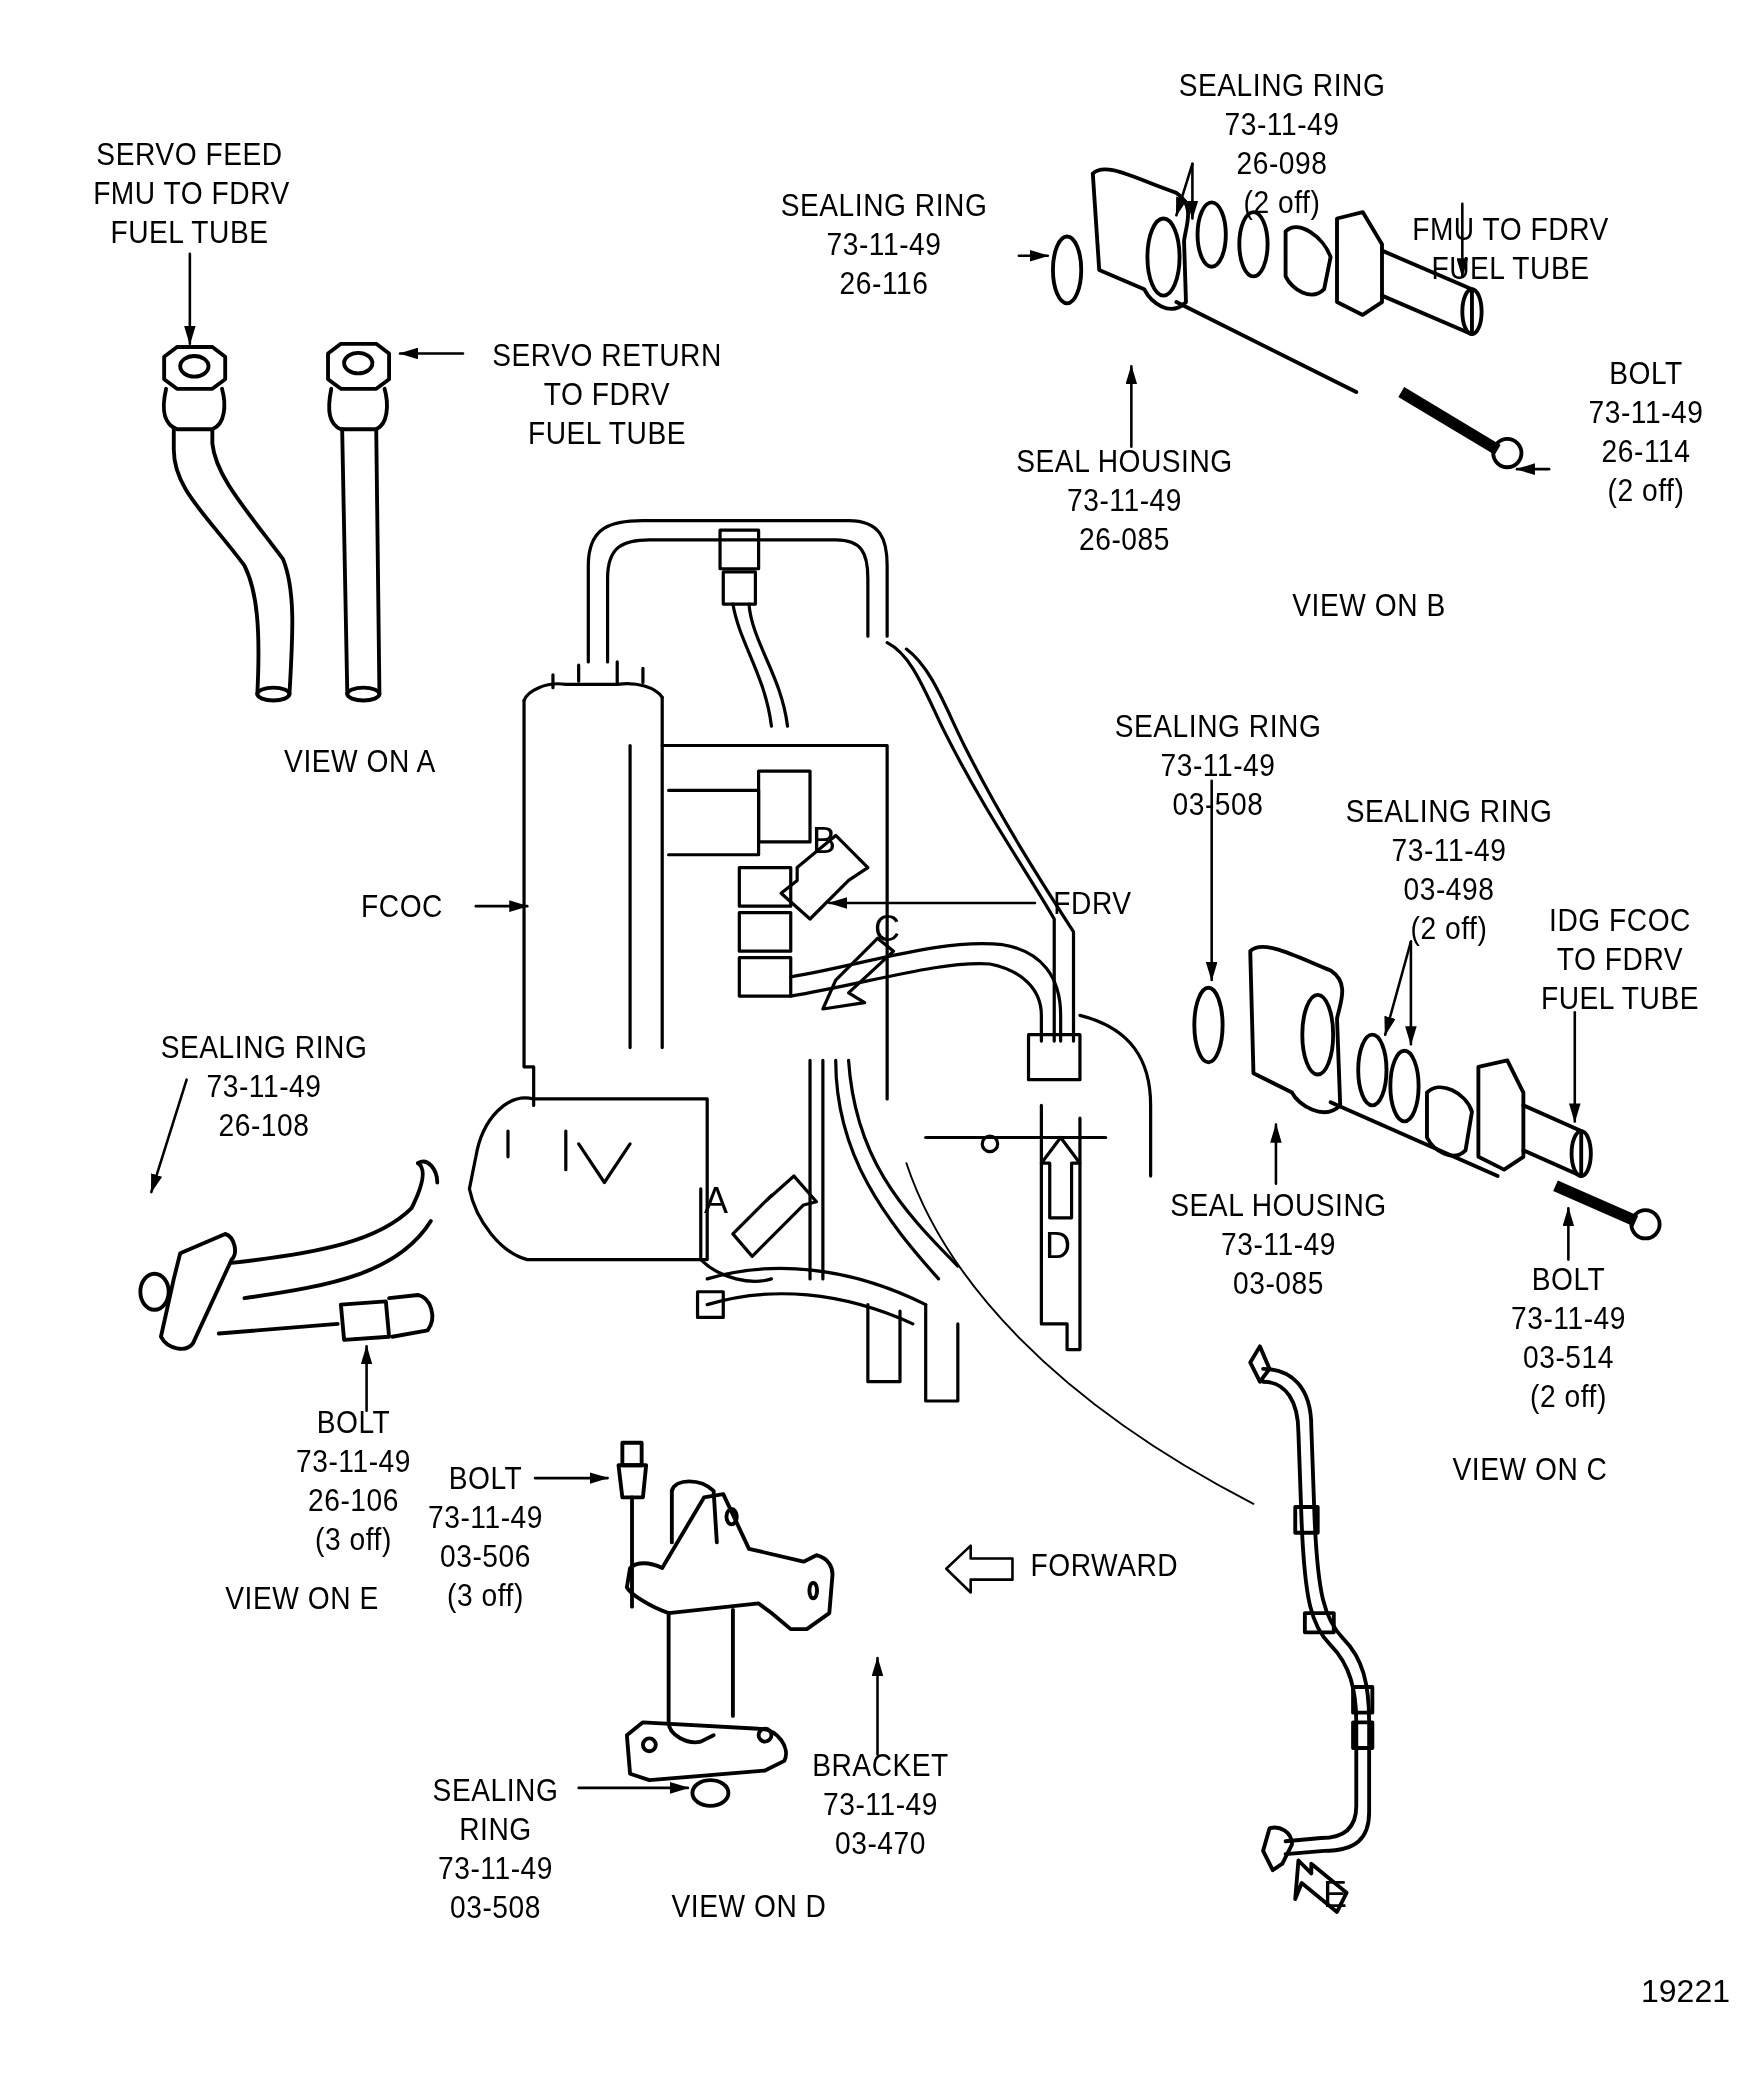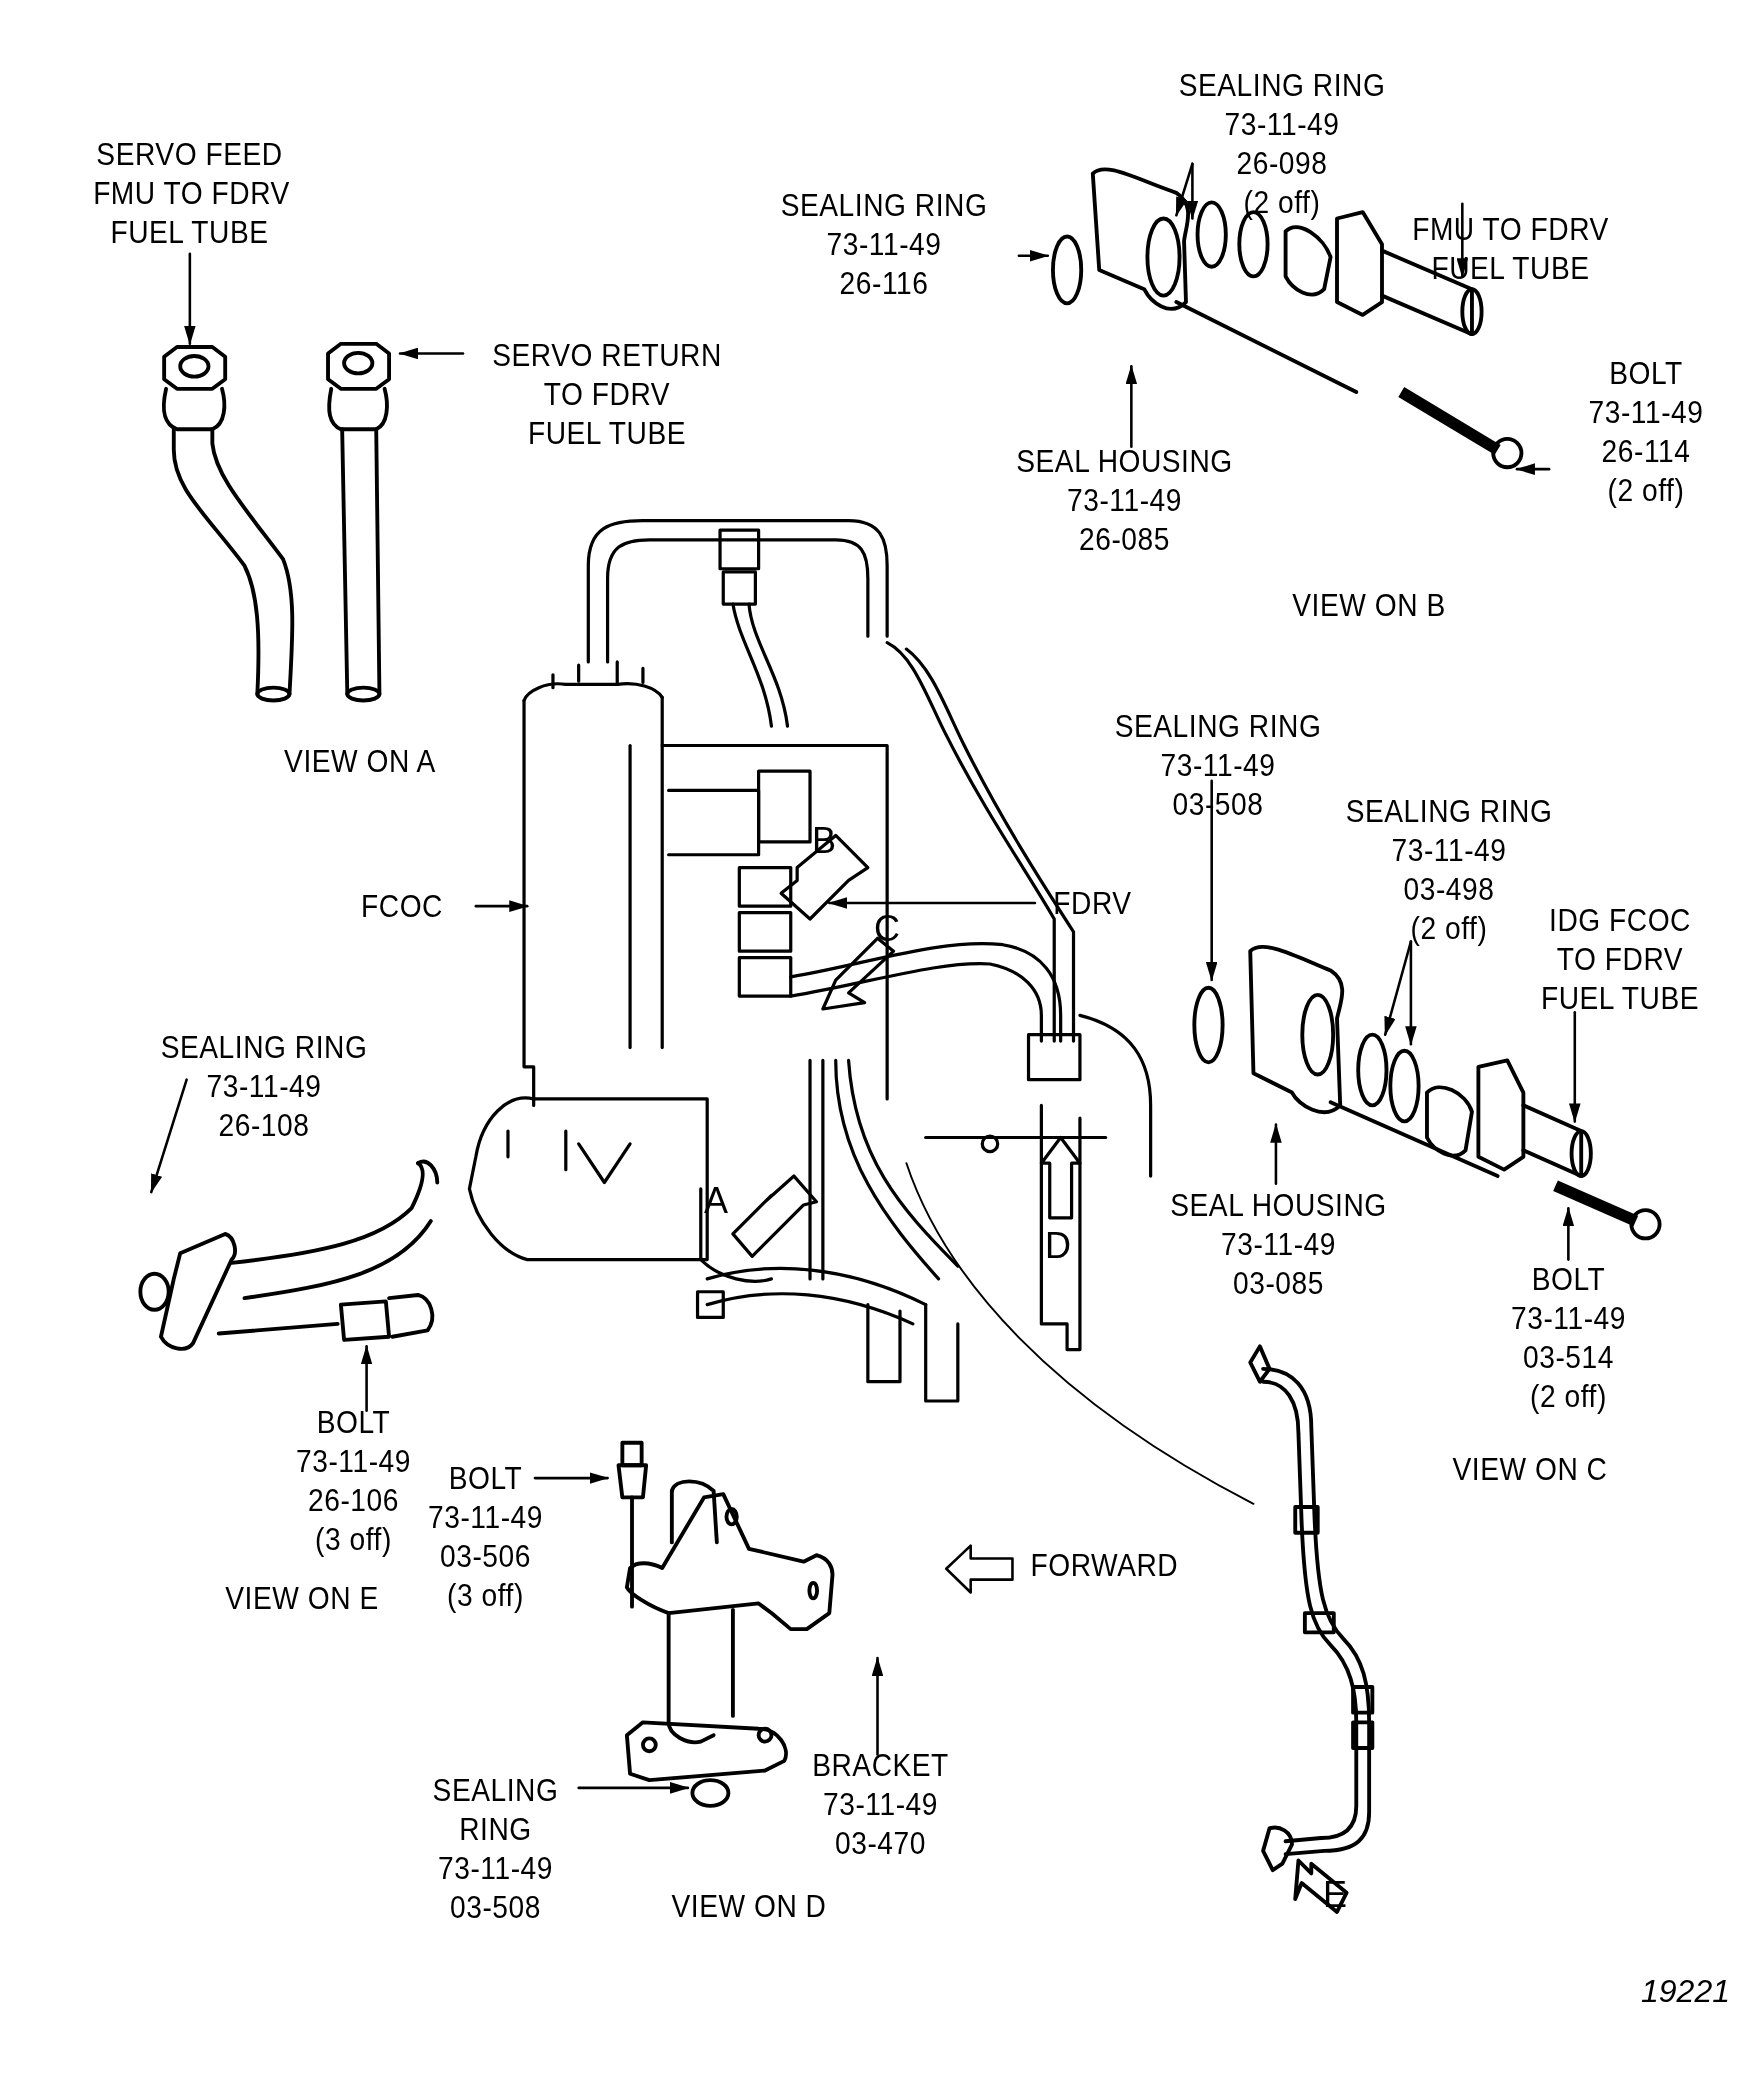--- a/index.html
+++ b/index.html
@@ -343,16 +343,16 @@
 </div>
 <div class="lbl" style="left:784px; top:1746px; width:193px;">
   <span class="ln">BRACKET</span>
   <span class="ln">73-11-49</span>
   <span class="ln">03-470</span>
 </div>
 <div class="lbl" style="left:627px; top:1887px; width:244px;">
   <span class="ln">VIEW ON D</span>
 </div>
 
-<div class="fignum" style="left:1641px; top:1973px;font-style:italic;">19221</div>
+<div class="fignum" style="left:1641px; top:1973px;">19221</div>
 
 </div>
 
 
 </body></html>

